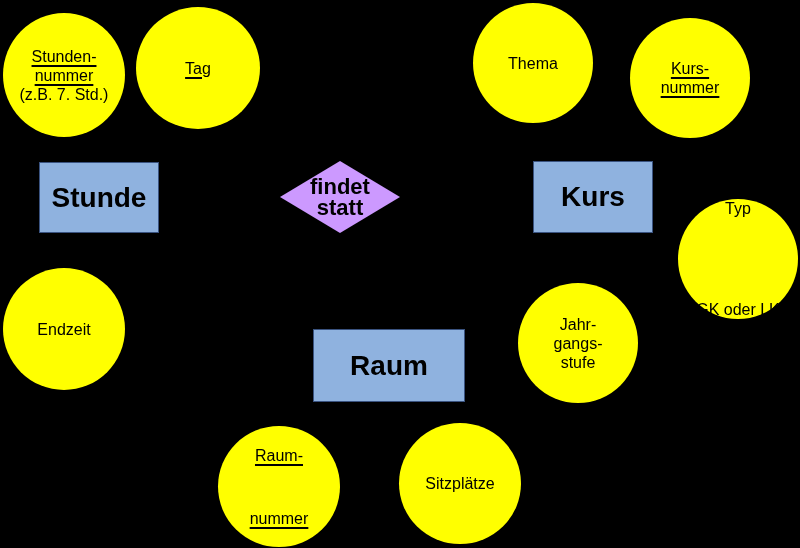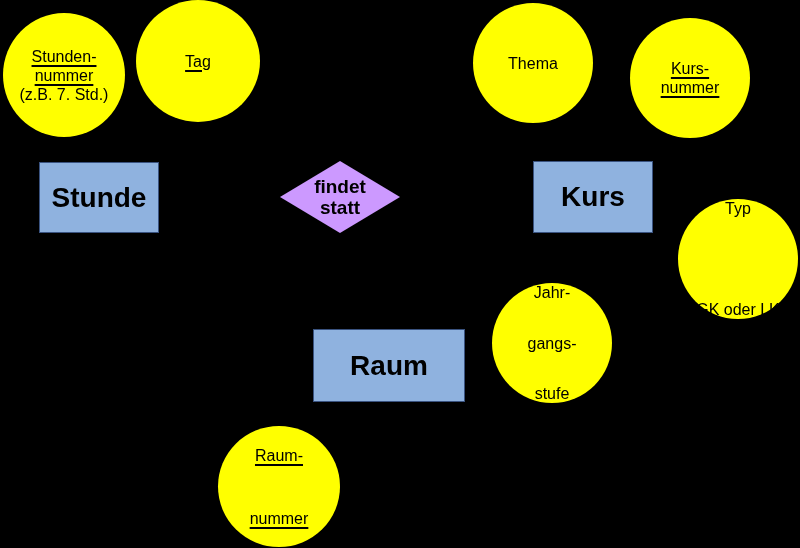--- a/index.html
+++ b/index.html
@@ -45,32 +45,32 @@
     position: absolute;
     left: 280px; top: 161px; width: 120px; height: 72px;
     background: #CC99FF;
     clip-path: polygon(50% 0, 100% 50%, 50% 100%, 0 50%);
     display: flex;
     flex-direction: column;
     align-items: center;
     justify-content: center;
     text-align: center;
     font-weight: bold;
-    font-size: 19px;
+    font-size: 22px;
     line-height: 21px;
   }
   
   #a-stundennummer { left: 3px;   top: 13px;  width: 122px; height: 124px; }
-  #a-tag           { left: 136px; top: 0;   width: 124px; height: 122px; }
+  #a-tag           { left: 136px; top: 7px;   width: 124px; height: 122px; }
   #a-thema         { left: 473px; top: 3px;   width: 120px; height: 120px; }
   #a-kursnummer    { left: 630px; top: 18px;  width: 120px; height: 120px; }
   #a-typ           { left: 678px; top: 199px; width: 120px; height: 120px; justify-content: space-between; }
   #a-endzeit       { left: 3px;   top: 268px; width: 122px; height: 122px; }
   #a-anfangszeit   { left: 144px; top: 265px; width: 123px; height: 124px; }
-  #a-jahrgangsstufe{ left: 492px; top: 283px; width: 120px; height: 120px; justify-content: space-between; }
+  #a-jahrgangsstufe{ left: 518px; top: 283px; width: 120px; height: 120px; }
   #a-raumnummer    { left: 218px; top: 426px; width: 122px; height: 121px; gap: 44px; }
   #a-sitzplaetze   { left: 399px; top: 423px; width: 122px; height: 121px; }
   #e-stunde        { left: 39px;  top: 162px; width: 120px; height: 71px; }
   #e-kurs          { left: 533px; top: 161px; width: 120px; height: 72px; align-items: center; }
   #e-raum          { left: 313px; top: 329px; width: 152px; height: 73px; }
 </style>
 </head>
 <body>
 
 <div class="stage">
@@ -92,33 +92,39 @@
   <div class="attr" id="a-kursnummer">
     <span class="line u">Kurs-</span>
     <span class="line u">nummer</span>
   </div>
 
   <div class="attr" id="a-typ">
     <span class="line">Typ</span>
     <span class="line">(GK oder LK)</span>
   </div>
 
+  <div class="attr" id="a-endzeit">
+    <span class="line">Endzeit</span>
+  </div>
 
 
   <div class="attr" id="a-jahrgangsstufe">
     <span class="line">Jahr-</span>
     <span class="line">gangs-</span>
     <span class="line">stufe</span>
   </div>
 
   <div class="attr" id="a-raumnummer">
     <span class="line u">Raum-</span>
     <span class="line u">nummer</span>
   </div>
 
+  <div class="attr" id="a-sitzplaetze">
+    <span class="line">Sitzplätze</span>
+  </div>
 
   <div class="entity" id="e-stunde">
     <span>Stunde</span>
   </div>
 
   <div class="entity" id="e-kurs">
     <span>Kurs</span>
   </div>
 
   <div class="entity" id="e-raum">

